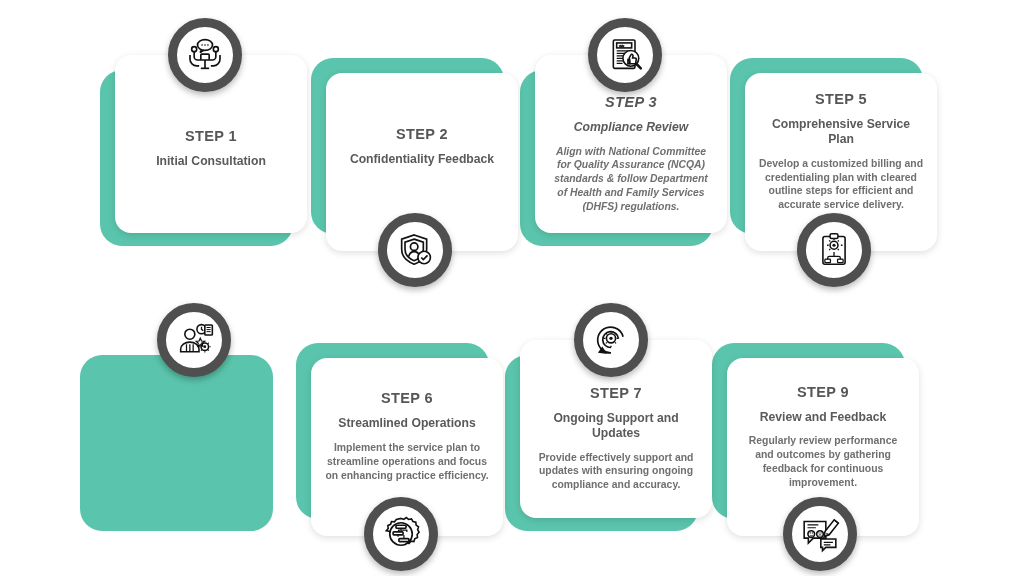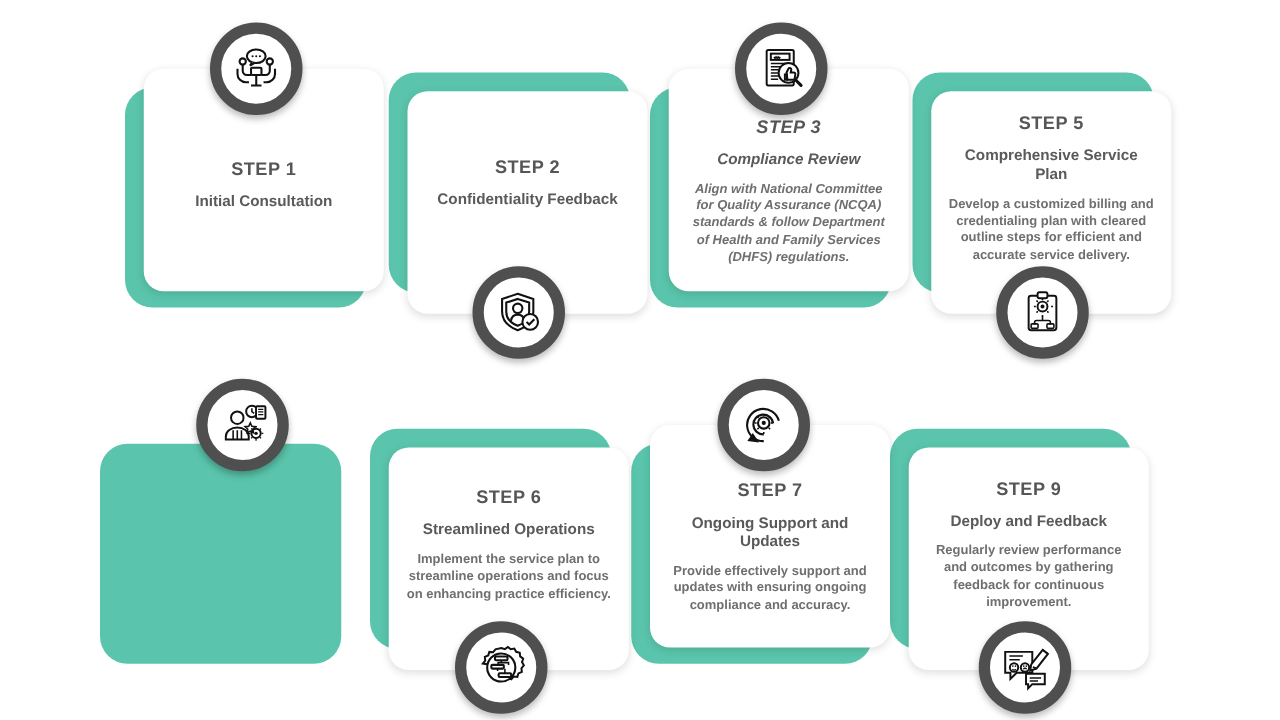--- a/index.html
+++ b/index.html
@@ -207,21 +207,21 @@
       <path d="M13.5 33.5 L10 38.5 L17.5 39.5 Z" fill="#111" stroke="#111"></path>
       <circle cx="24" cy="22" r="5.5"></circle>
       <circle cx="24" cy="22" r="2" fill="#111" stroke="none"></circle>
       <path d="M24 15.2v-1.8M24 30.8v1.8M17.2 22h-1.8M30.8 22h1.8M19.2 17.2l-1.3-1.3M28.8 26.8l1.3 1.3M28.8 17.2l1.3-1.3M19.2 26.8l-1.3 1.3" stroke-width="1.5"></path>
     </svg>
   </div>
 
   <div class="teal" style="left: 712px; top: 343px; width: 193px; height: 176px; background: rgb(90, 197, 172);"></div>
   <div class="card icon-bottom" style="left:727px;top:358px;width:192px;height:178px;">
     <div class="step-label">STEP 9</div>
-    <div class="step-title">Deploy and Feedback</div>
+    <div class="step-title">Review and Feedback</div>
     <div class="step-desc">Regularly review performance and outcomes by gathering feedback for continuous improvement.</div>
   </div>
   <div class="badge" style="left: 783px; top: 497px; border-color: rgb(79, 79, 79);">
     <svg width="40" height="40" viewBox="0 0 48 48" fill="none" stroke="#111" stroke-width="1.9">
       <path d="M5 9h26v20H16l-6 6v-6H5z" fill="#fff"></path>
       <path d="M9 13h13M9 16.5h10" stroke-width="1.4"></path>
       <circle cx="13.5" cy="24" r="4"></circle>
       <path d="M11.8 25.6c.9.9 2.5.9 3.4 0" stroke-width="1.2"></path>
       <circle cx="12.3" cy="22.7" r=".8" fill="#111" stroke="none"></circle>
       <circle cx="14.8" cy="22.7" r=".8" fill="#111" stroke="none"></circle>

